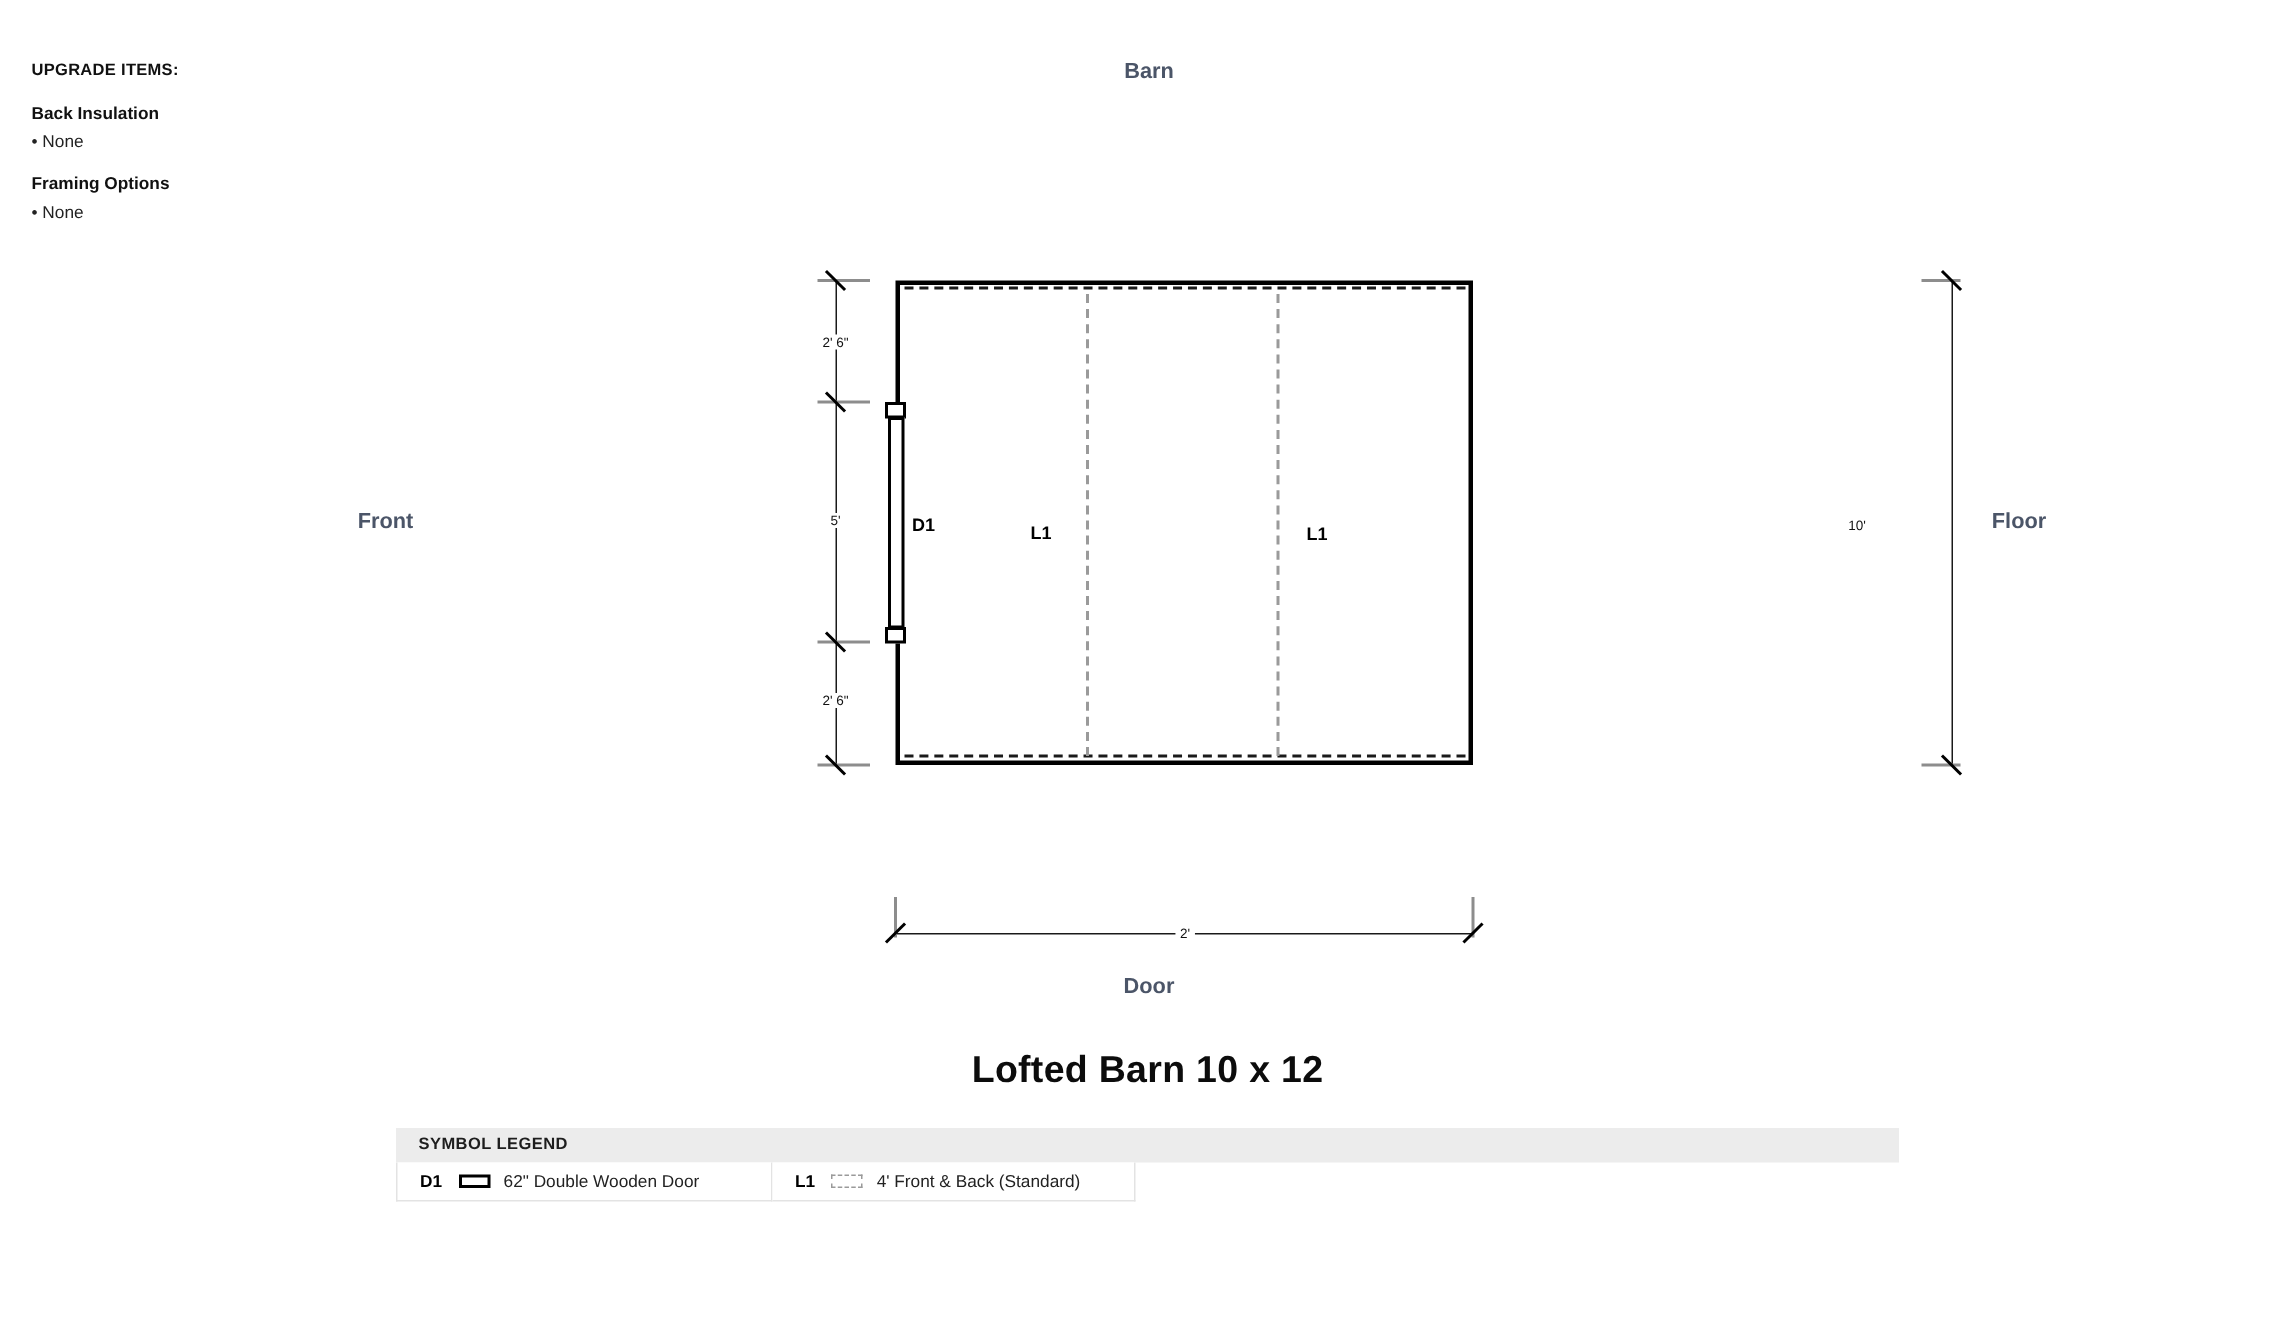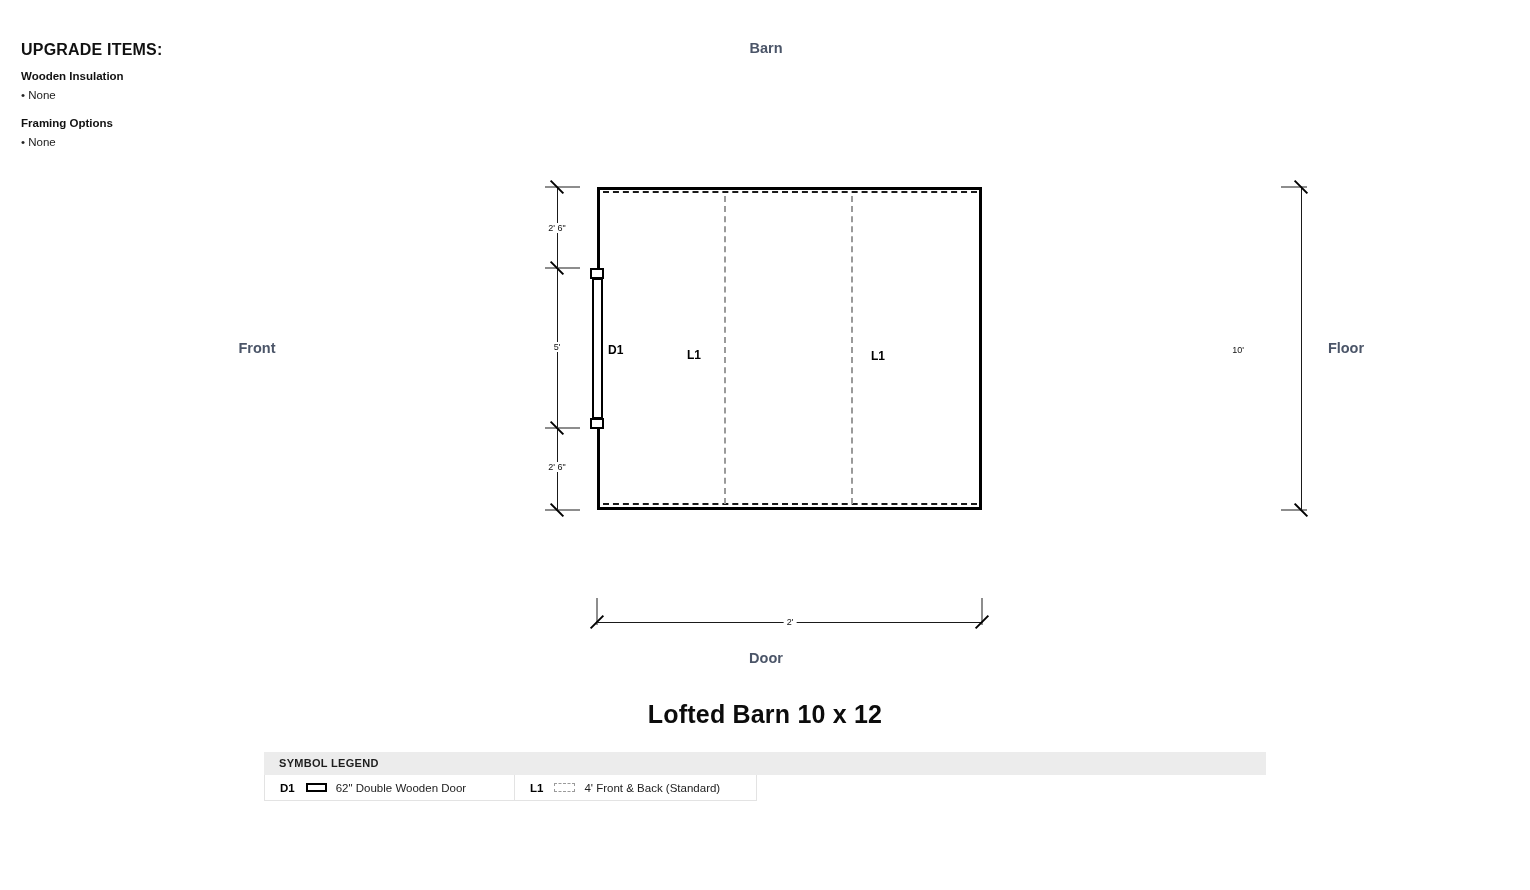--- a/index.html
+++ b/index.html
@@ -1,21 +1,21 @@
 <!DOCTYPE html>
 <html><head>
 <meta charset="utf-8">
 <style>
   * { margin:0; padding:0; box-sizing:border-box; }
   html,body { width:1530px; height:890px; background:#ffffff; overflow:hidden;
               font-family:"Liberation Sans", sans-serif; color:#111; }
   .abs { position:absolute; }
 
   
-  .up-title { left:21px; top:41px; font-size:16px; font-weight:bold; letter-spacing:.2px; }
+  .up-title { left:21px; top:41px; font-size:11px; font-weight:bold; letter-spacing:.2px; }
   .up-h1    { left:21px; top:70px;  font-size:11.5px; font-weight:bold; }
   .up-v1    { left:21px; top:89px;  font-size:11.5px; color:#222; }
   .up-h2    { left:21px; top:117px; font-size:11.5px; font-weight:bold;text-align:right; }
   .up-v2    { left:21px; top:136px; font-size:11.5px; color:#222; }
 
   
   .dir { font-size:14.5px; font-weight:bold; color:#4b5568; transform:translate(-50%,-50%); }
 
   
   .plan-outline { left:597px; top:187px; width:385px; height:323px; border:3px solid #000; background:#fff; }
@@ -59,21 +59,21 @@
   .legend-cell.c2 { width:242px; border-left:none; }
   .legend-code { font-size:11.5px; font-weight:bold; color:#000; }
   .icon-door { width:21px; height:9px; border:2px solid #000; background:#fff; margin:0 9px 0 11px; }
   .icon-loft { width:21px; height:9px; border:1.5px dashed #9a9a9a; background:#fff; margin:0 9px 0 11px; }
   .legend-text { font-size:11.5px; color:#222; white-space:nowrap; }
 </style>
 </head>
 <body>
 
 <div class="abs up-title">UPGRADE ITEMS:</div>
-<div class="abs up-h1">Wooden Insulation</div>
+<div class="abs up-h1">Back Insulation</div>
 <div class="abs up-v1">• None</div>
 <div class="abs up-h2">Framing Options</div>
 <div class="abs up-v2">• None</div>
 
 <div class="abs dir" style="left:766px; top:48px;">Barn</div>
 <div class="abs dir" style="left:257px; top:348px;">Front</div>
 <div class="abs dir" style="left:1346px; top:348px;">Floor</div>
 <div class="abs dir" style="left:766px; top:658px;">Door</div>
 
 <div class="abs plan-outline"></div>

